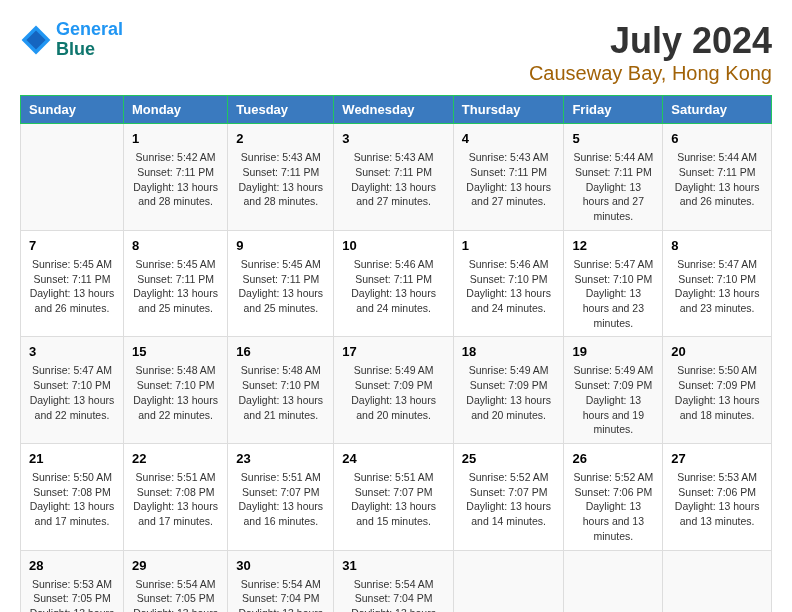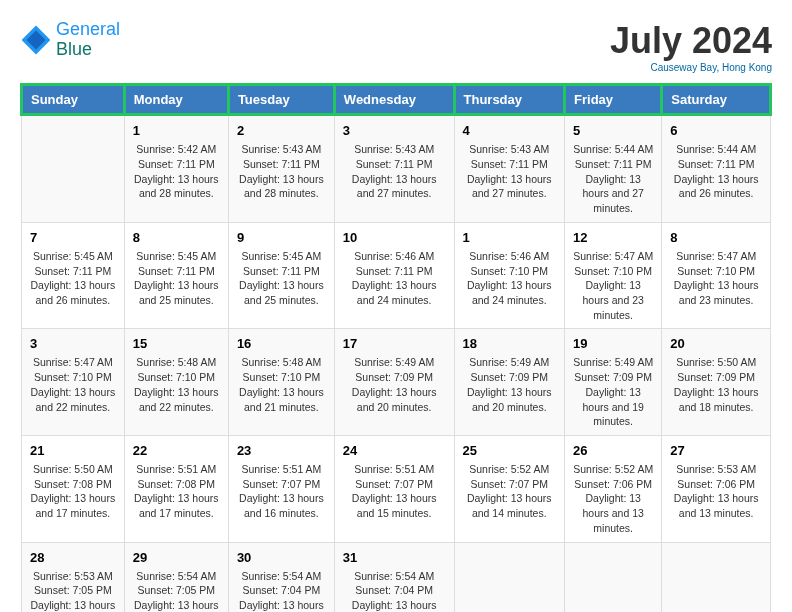--- a/index.html
+++ b/index.html
@@ -16,56 +16,56 @@
       align-items: flex-start;
       margin-bottom: 10px;
     }
     .logo {
       display: flex;
       align-items: center;
       gap: 4px;
     }
     .logo-text {
       font-size: 18px;
-      font-weight: normal;
+      font-weight: bold;
       color: #1a1a2e;
       line-height: 1.1;
     }
     .logo-text span {
       color: #2196F3;
     }
     .logo-icon {
       width: 32px;
       height: 32px;
     }
     .title-area {
       text-align: right;
     }
     .main-title {
       font-size: 36px;
       font-weight: bold;
       color: #333;
     }
     .subtitle {
-      font-size: 10px;
-      color: #0369a1;
+      font-size: 20px;
+      color: #a16207;
     }
     table {
       width: 100%;
       border-collapse: collapse;
       font-size: 11px;
     }
     thead tr th {
       background: #3a7abf;
       color: #fff;
       padding: 6px 8px;
       text-align: left;
       font-size: 13px;
       font-weight: bold;
-      border: 3px solid #22c55e;
+      border: 1px solid #22c55e;
     }
     tbody tr {
       border-bottom: 1px solid #ccc;
     }
     tbody tr:nth-child(odd) {
       background: #f9f9f9;
     }
     tbody tr:nth-child(even) {
       background: #fff;
     }

